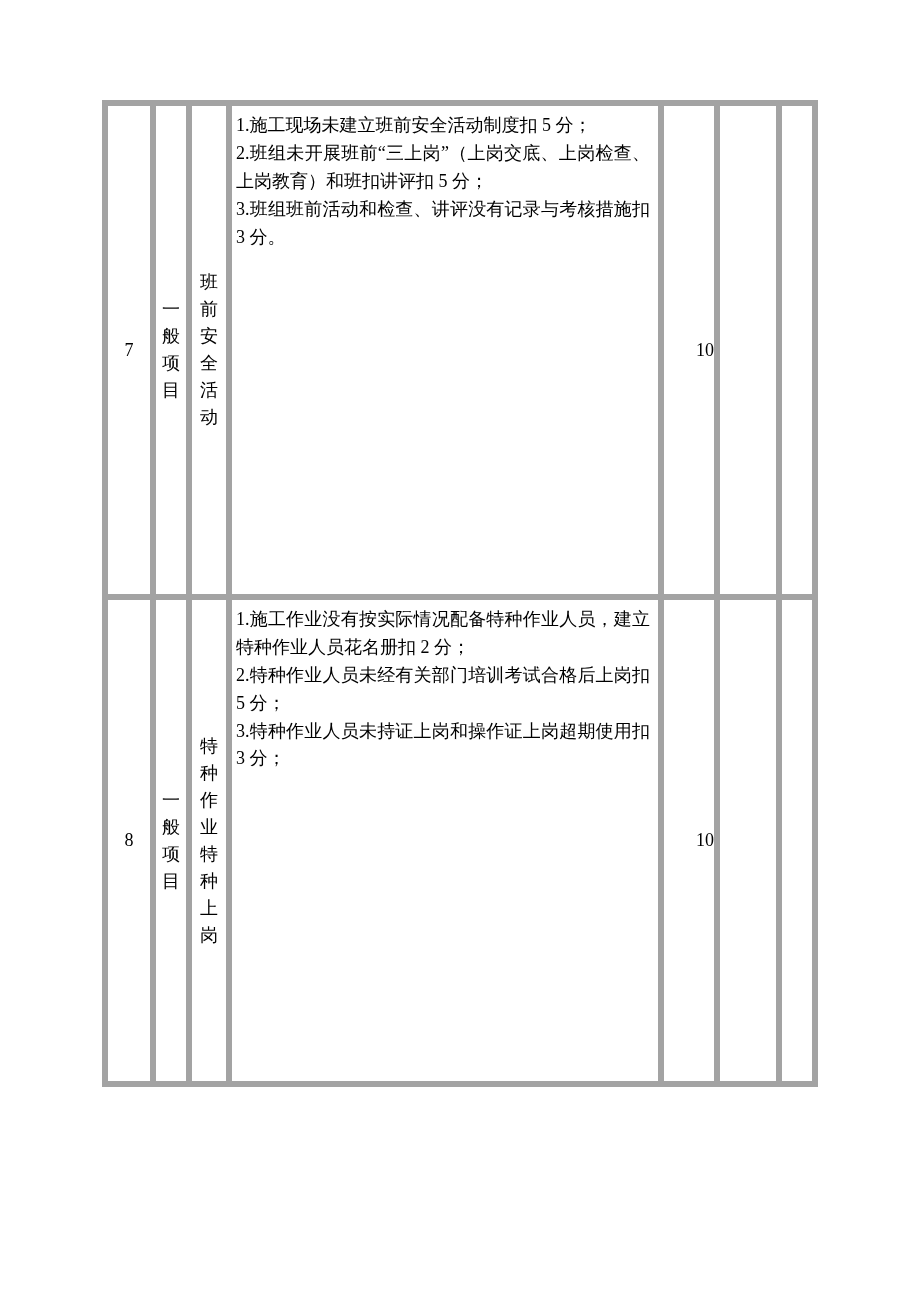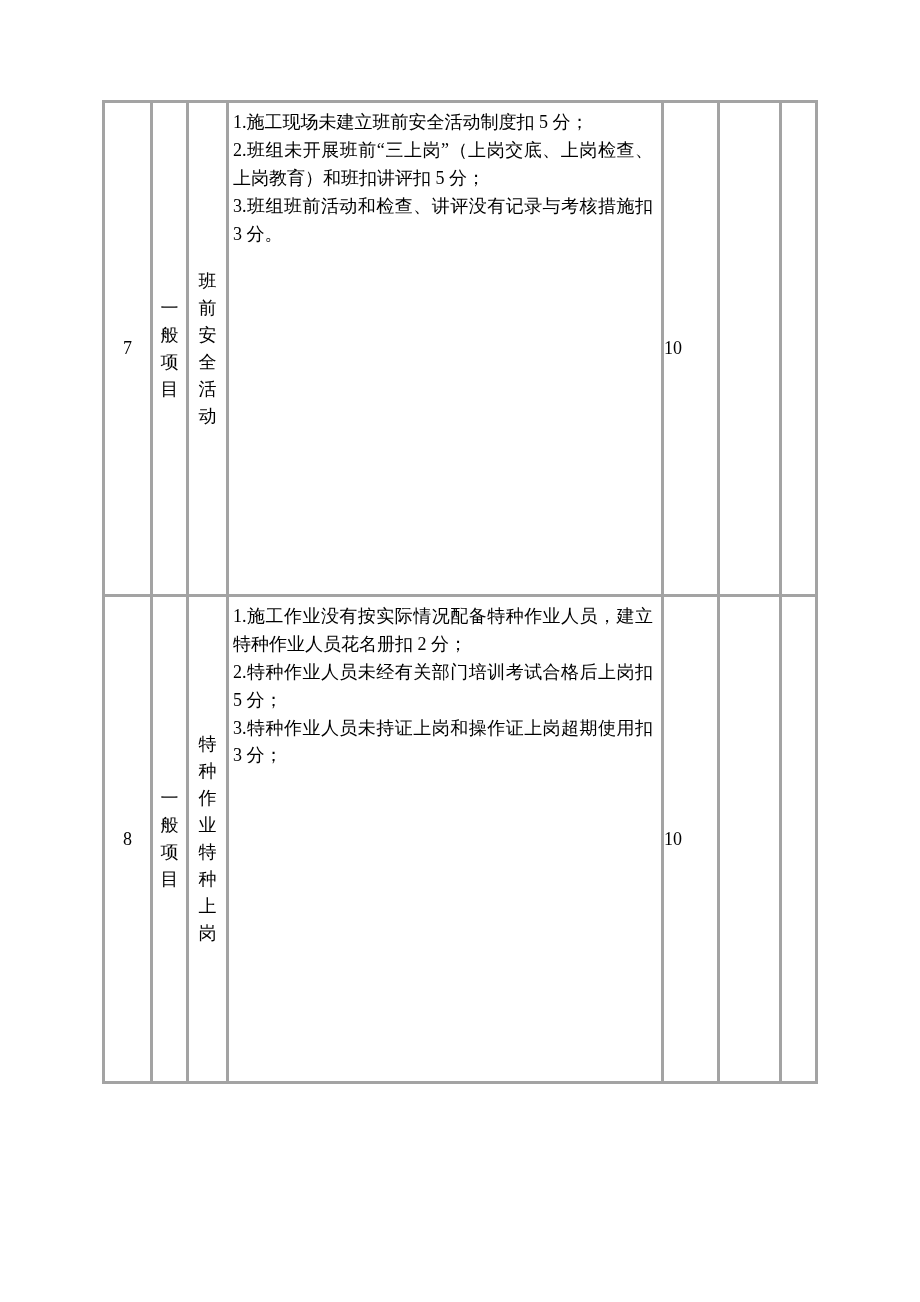--- a/index.html
+++ b/index.html
@@ -10,30 +10,30 @@
       color: #000;
       padding: 100px 102px 0 102px;
       width: 920px;
     }
     table {
       border-collapse: collapse;
       width: 100%;
       table-layout: fixed;
     }
     td {
-      border: 3px solid #a3a3a3;
+      border: 6px solid #a3a3a3;
       vertical-align: middle;
       padding: 0;
       font-family: Liberation Serif, serif;
     }
     .col-num { width: 48px; text-align: center; }
     .col-cat { width: 36px; text-align: center; }
     .col-sub { width: 40px; text-align: center; }
     .col-content { width: auto; }
-    .col-score { width: 56px; text-align: left; }
+    .col-score { width: 56px; text-align: right; }
     .col-empty1 { width: 62px; }
     .col-empty2 { width: 36px; }
     .vertical-text {
       display: flex;
       flex-direction: column;
       align-items: center;
       justify-content: center;
       line-height: 1.5;
     }
     .vertical-text span { display: block; }

